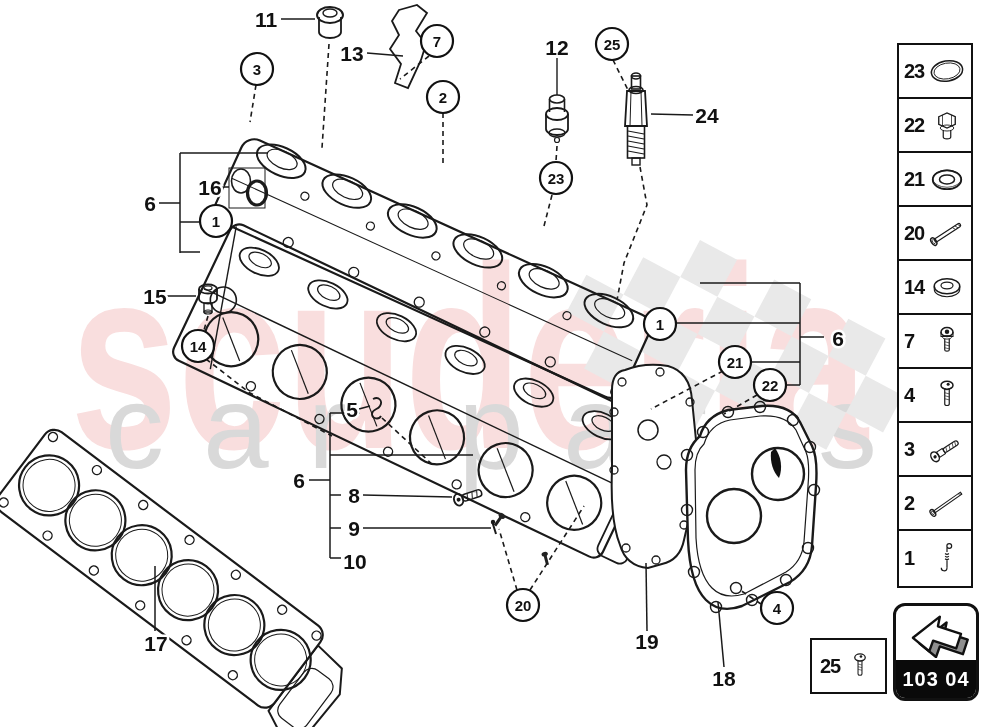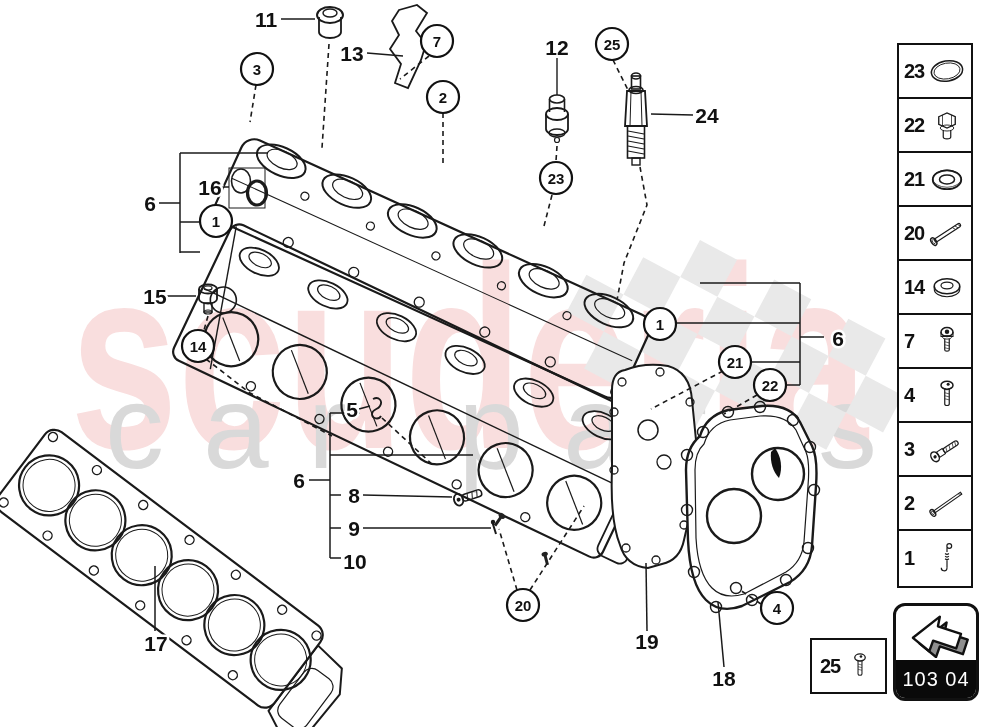--- a/index.html
+++ b/index.html
@@ -17,21 +17,21 @@
   
   #box25{position:absolute;left:810px;top:638px;width:77px;height:56px;border:2.5px solid #111;
          box-sizing:border-box;background:#fff;}
   #box25 .part-num{left:8px;}
   #box25 .part-icon{right:4px;width:42px;height:44px;}
   
   #codebox{position:absolute;left:893px;top:603px;width:86px;height:98px;border:3px solid #111;
            border-radius:12px;box-sizing:border-box;background:#fff;overflow:hidden;
            display:flex;flex-direction:column;}
   #codebox .arrow-area{flex:1;display:flex;align-items:center;justify-content:center;}
-  #codebox .code-band{height:38px;background:#0a0a0a;color:#fff;font-weight:normal;font-size:20px;
+  #codebox .code-band{height:38px;background:#0a0a0a;color:#fff;font-weight:bold;font-size:20px;
            text-align:center;line-height:38px;letter-spacing:1px;}
   .hiddefs{position:absolute;width:0;height:0;overflow:hidden;}
 </style>
 </head>
 <body>
 
 <div class="stage">
 
 <svg class="hiddefs" aria-hidden="true">
   <defs>

